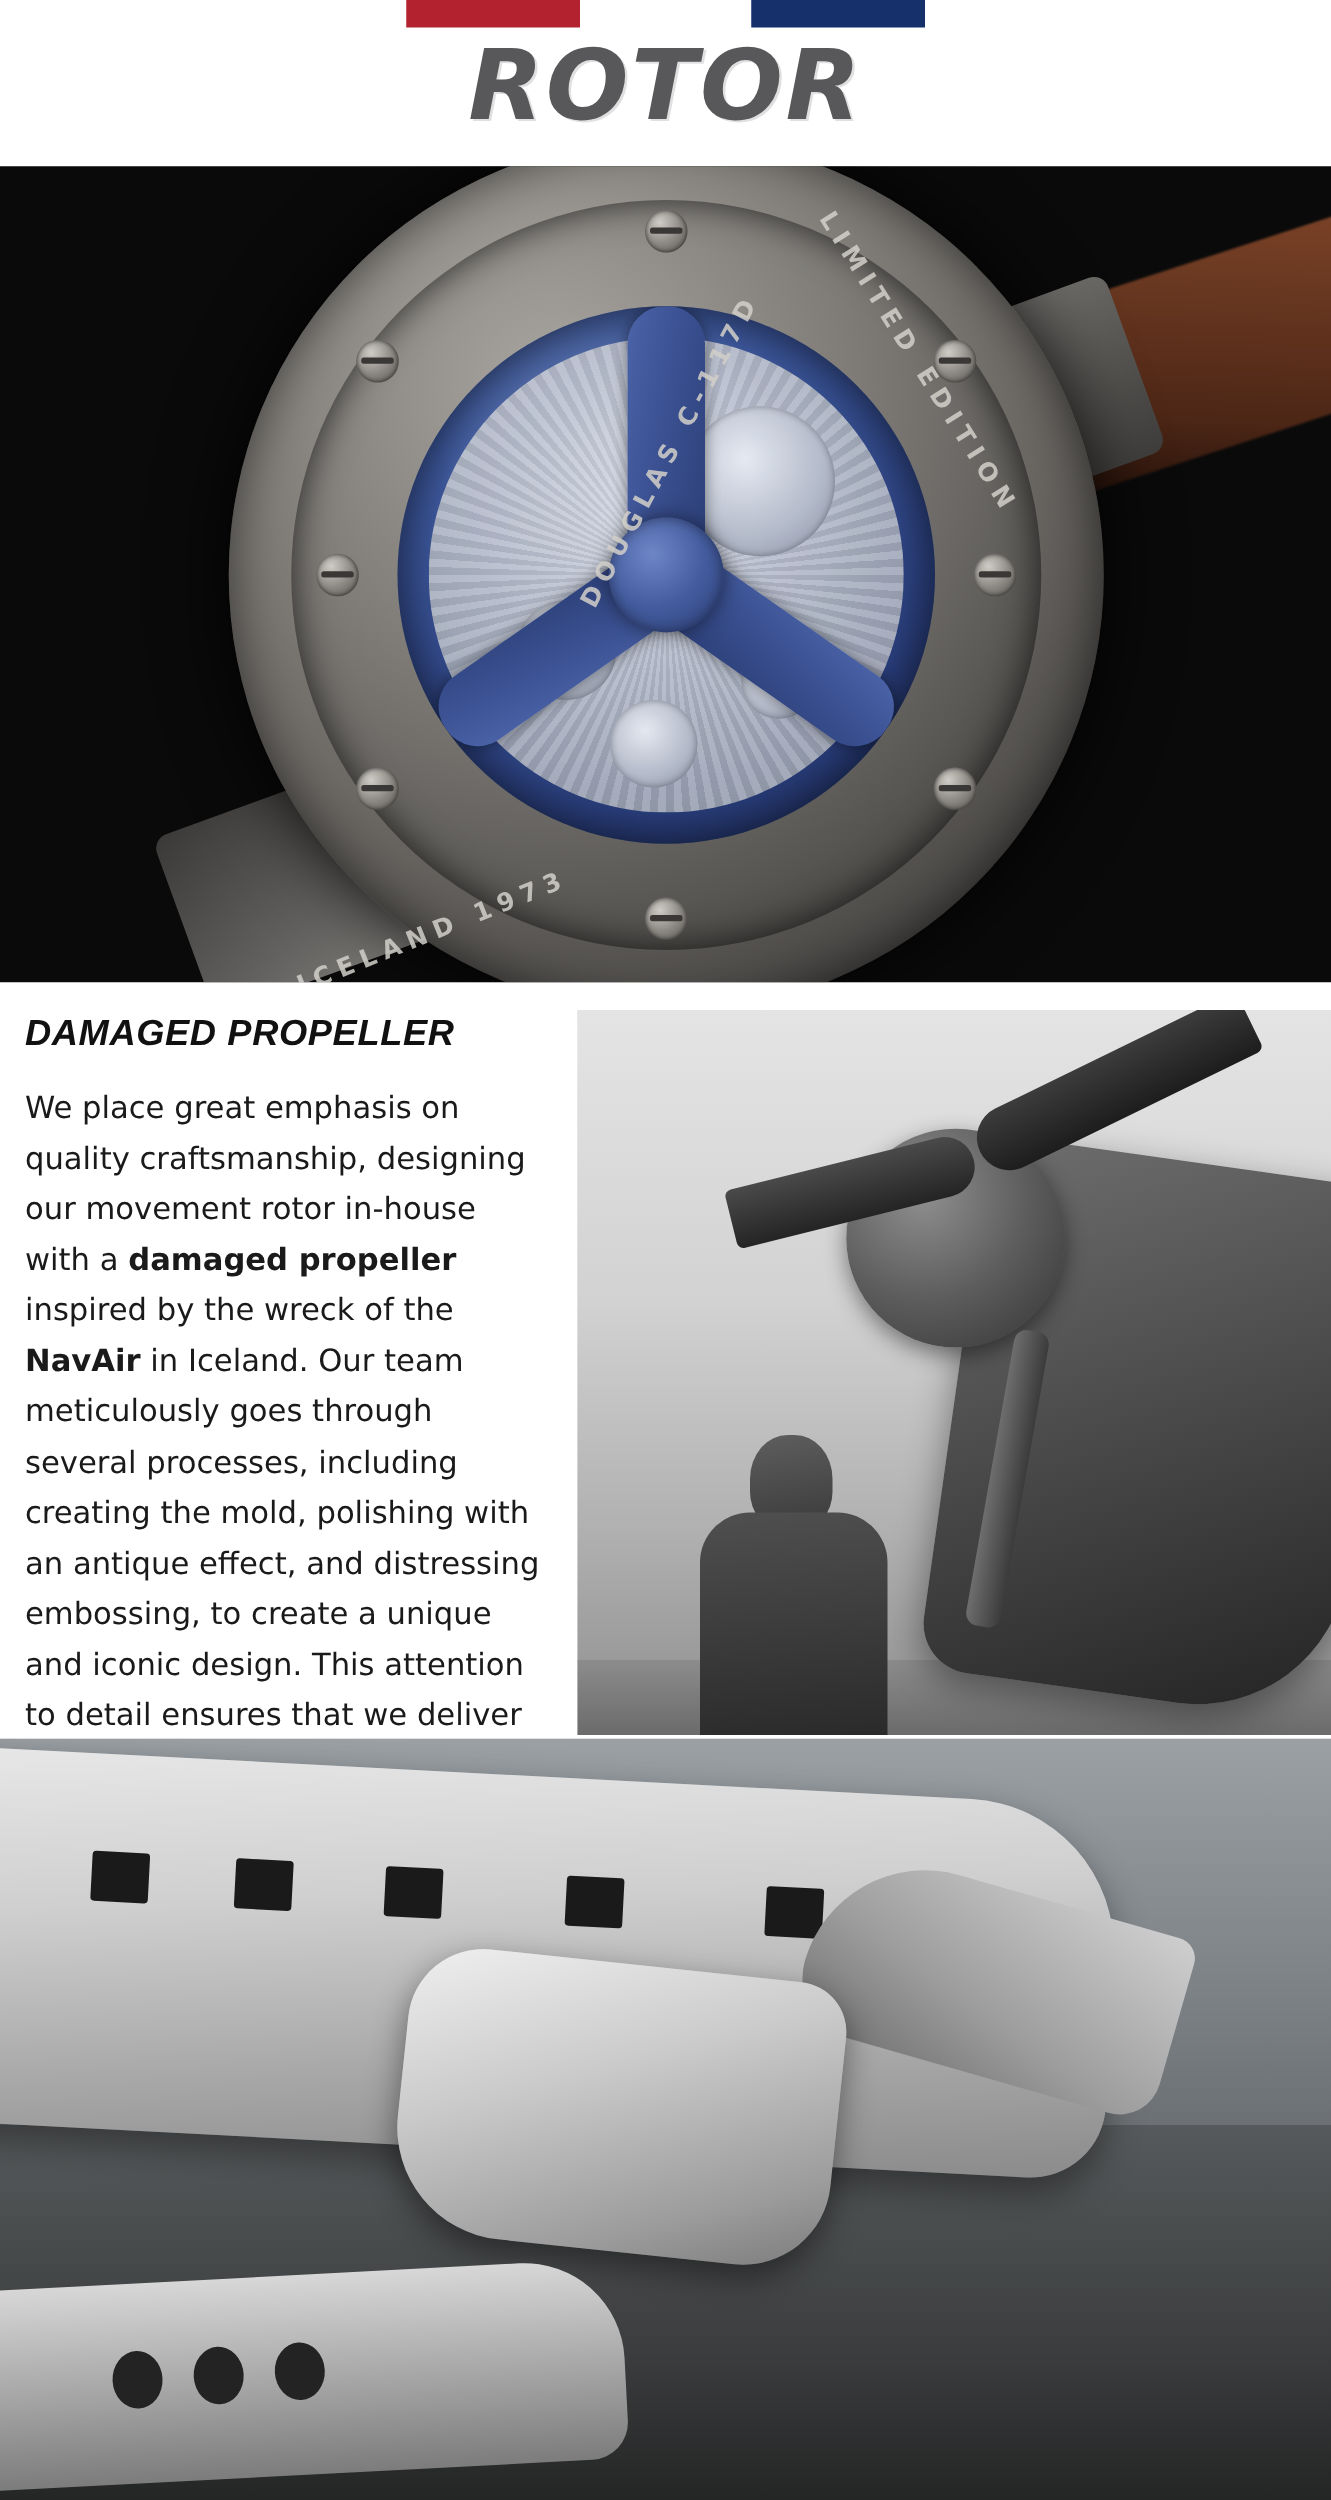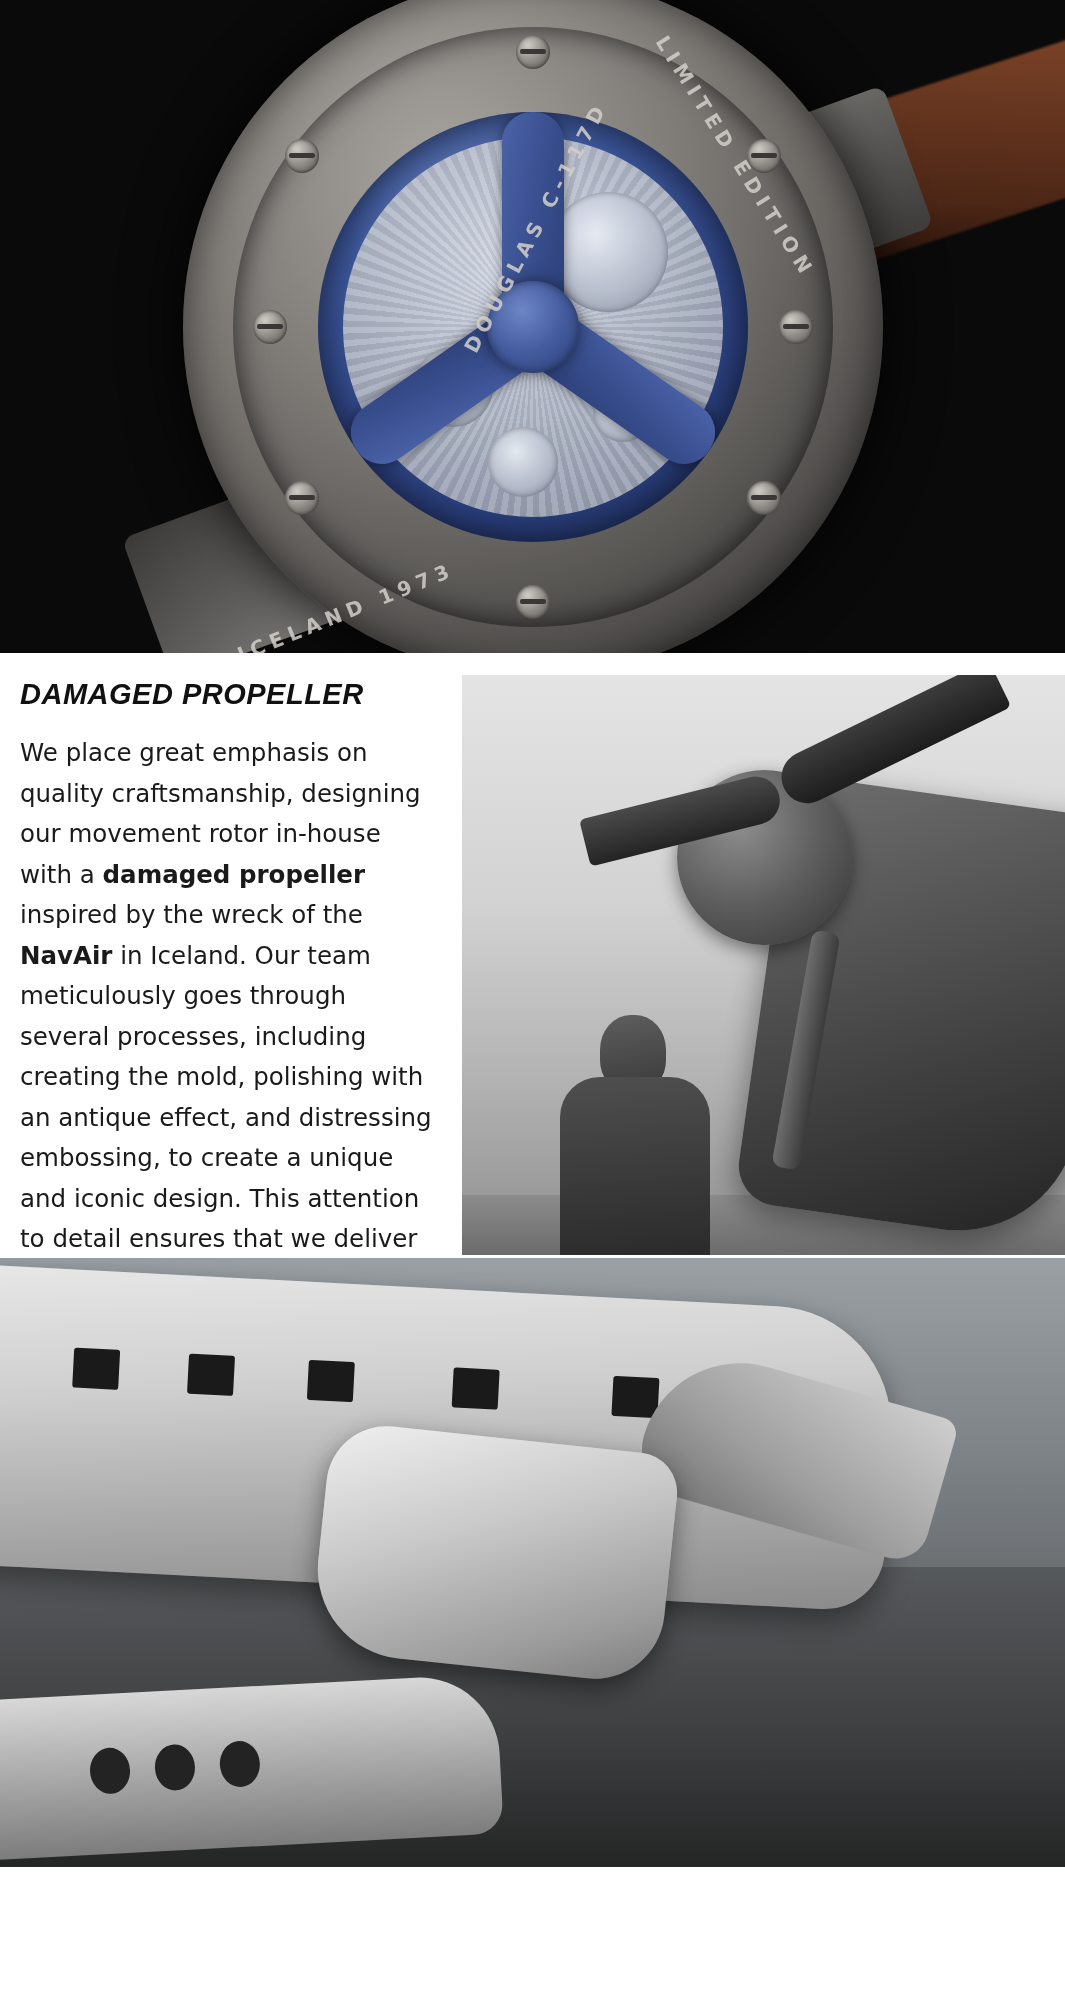--- a/index.html
+++ b/index.html
@@ -411,20 +411,28 @@
     background: linear-gradient(200deg, #cfcfcf 0%, #9d9d9d 60%, #707070 100%);
     border-radius: 120px 20px 40px 60px;
     transform: rotate(16deg);
   }
 </style>
 </head>
 <body>
 
 <div class="page">
 
+  <div class="header">
+    <div class="flag">
+      <span class="f-blue"></span>
+      <span class="f-white"></span>
+      <span class="f-red"></span>
+    </div>
+    <div class="brand">ROTOR</div>
+  </div>
 
   <div class="hero">
     <div class="hero-strap-right"></div>
     <div class="lug-tr"></div>
     <div class="lug-bl"></div>
     <div class="hero-strap-left"></div>
 
     <div class="case-outer">
       <div class="case-bezel">
         <div class="screw" style="left:283px; top:8px;"></div>

